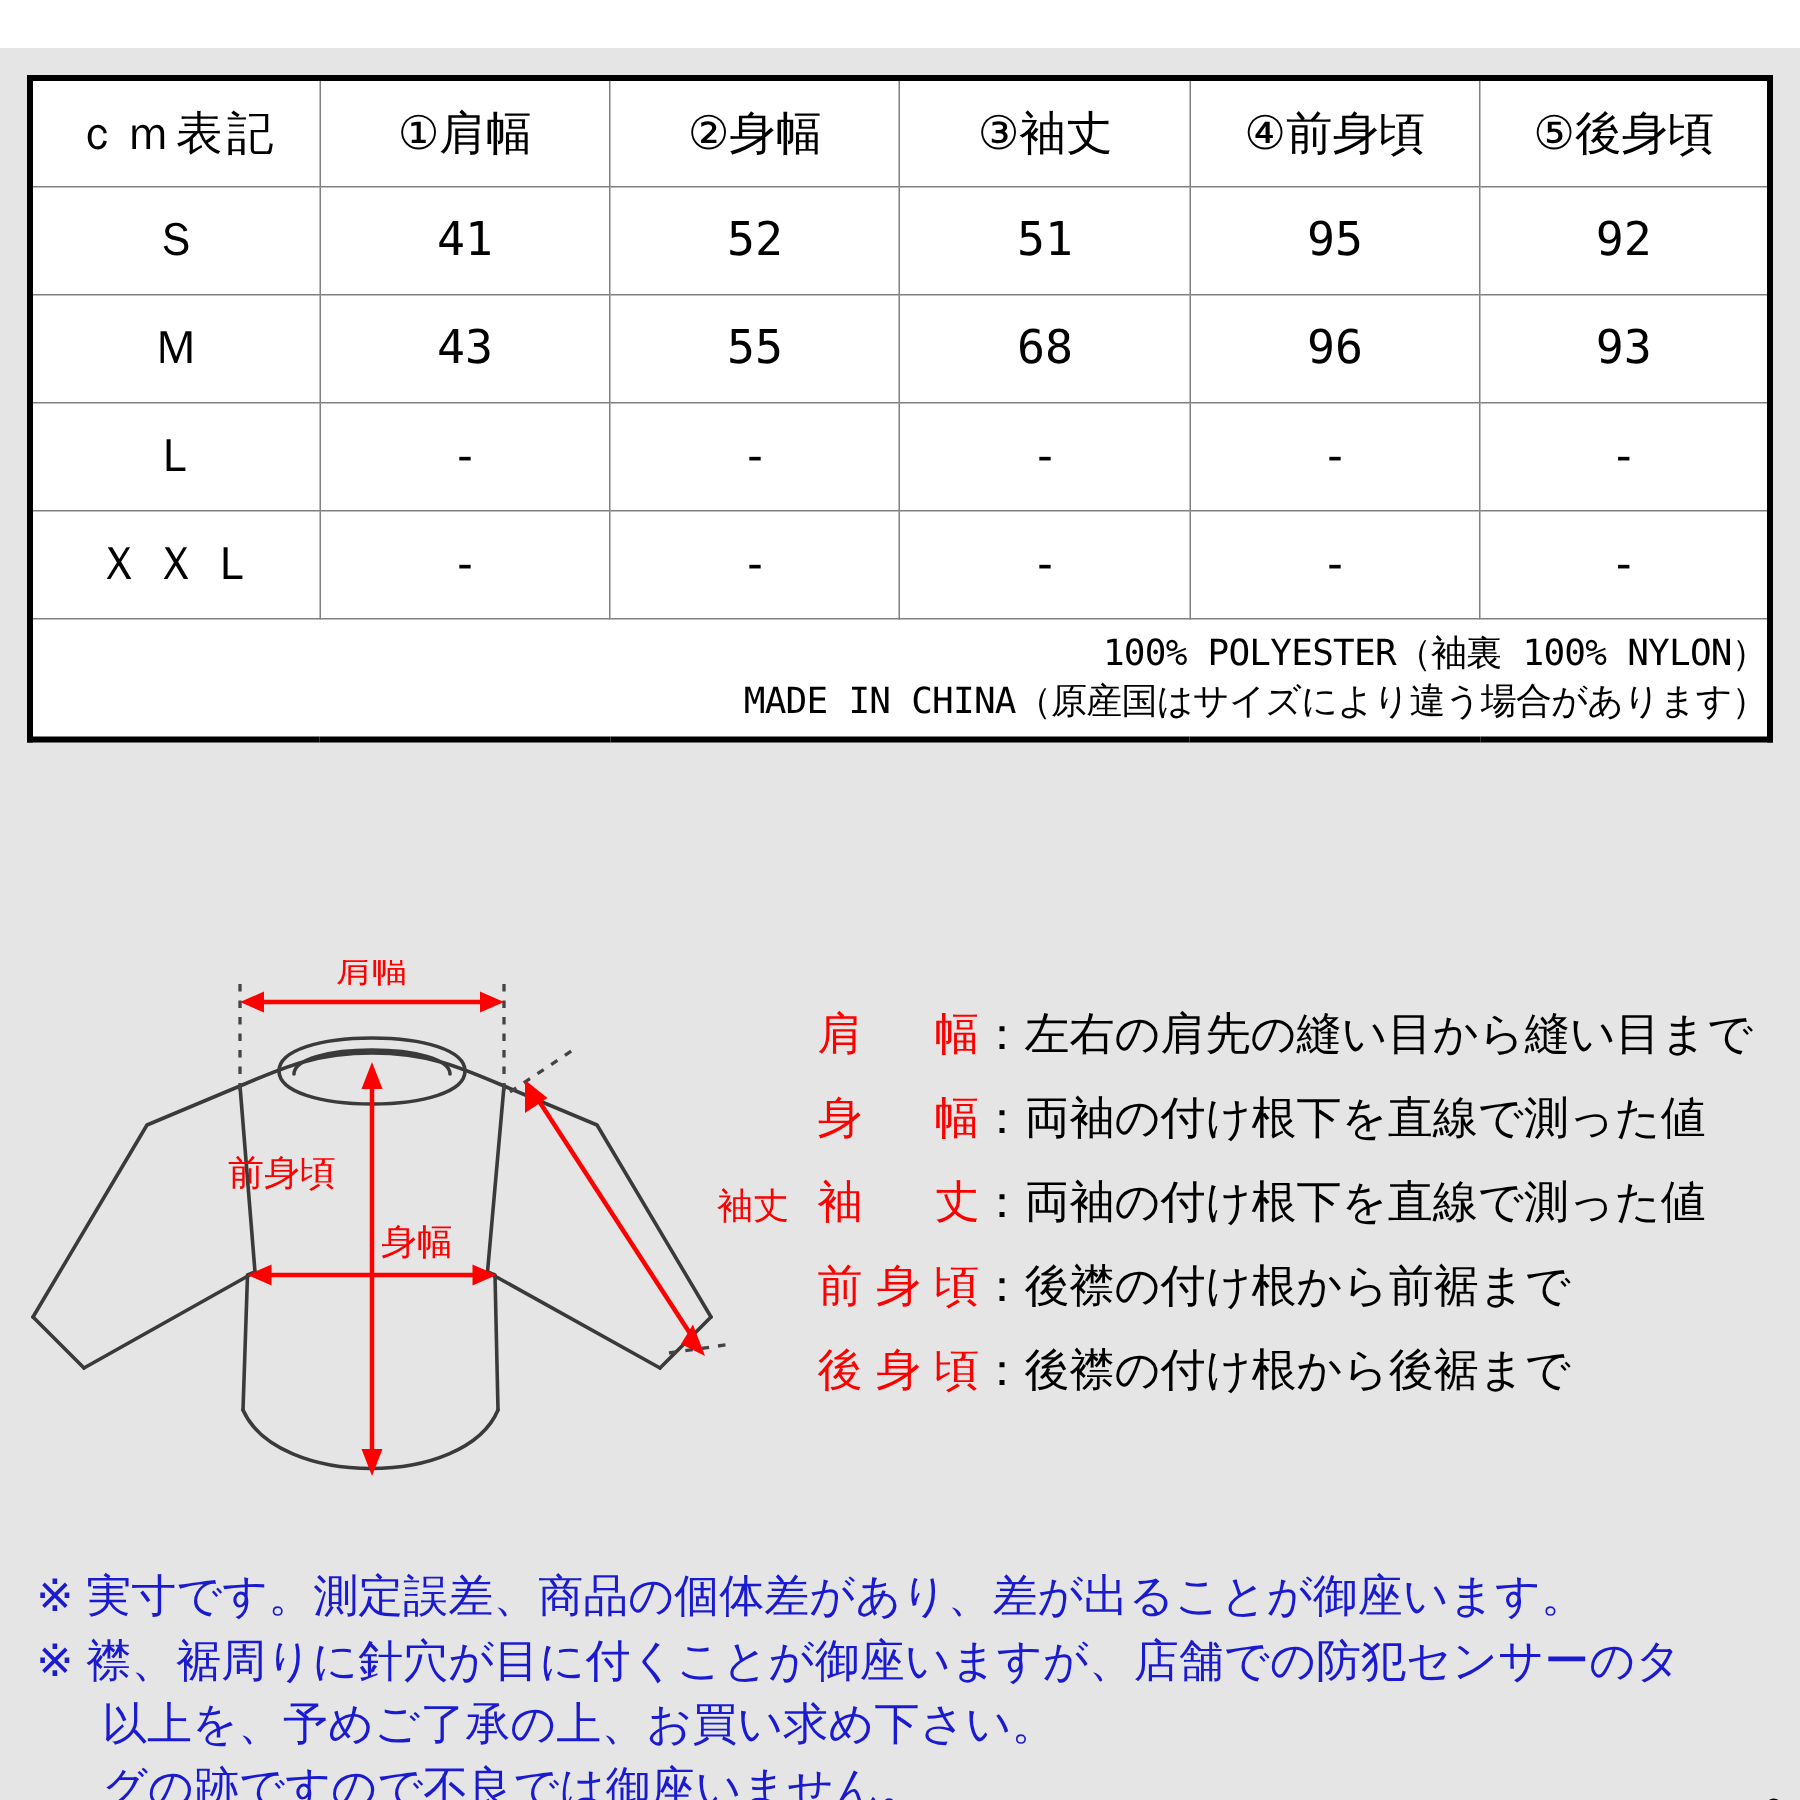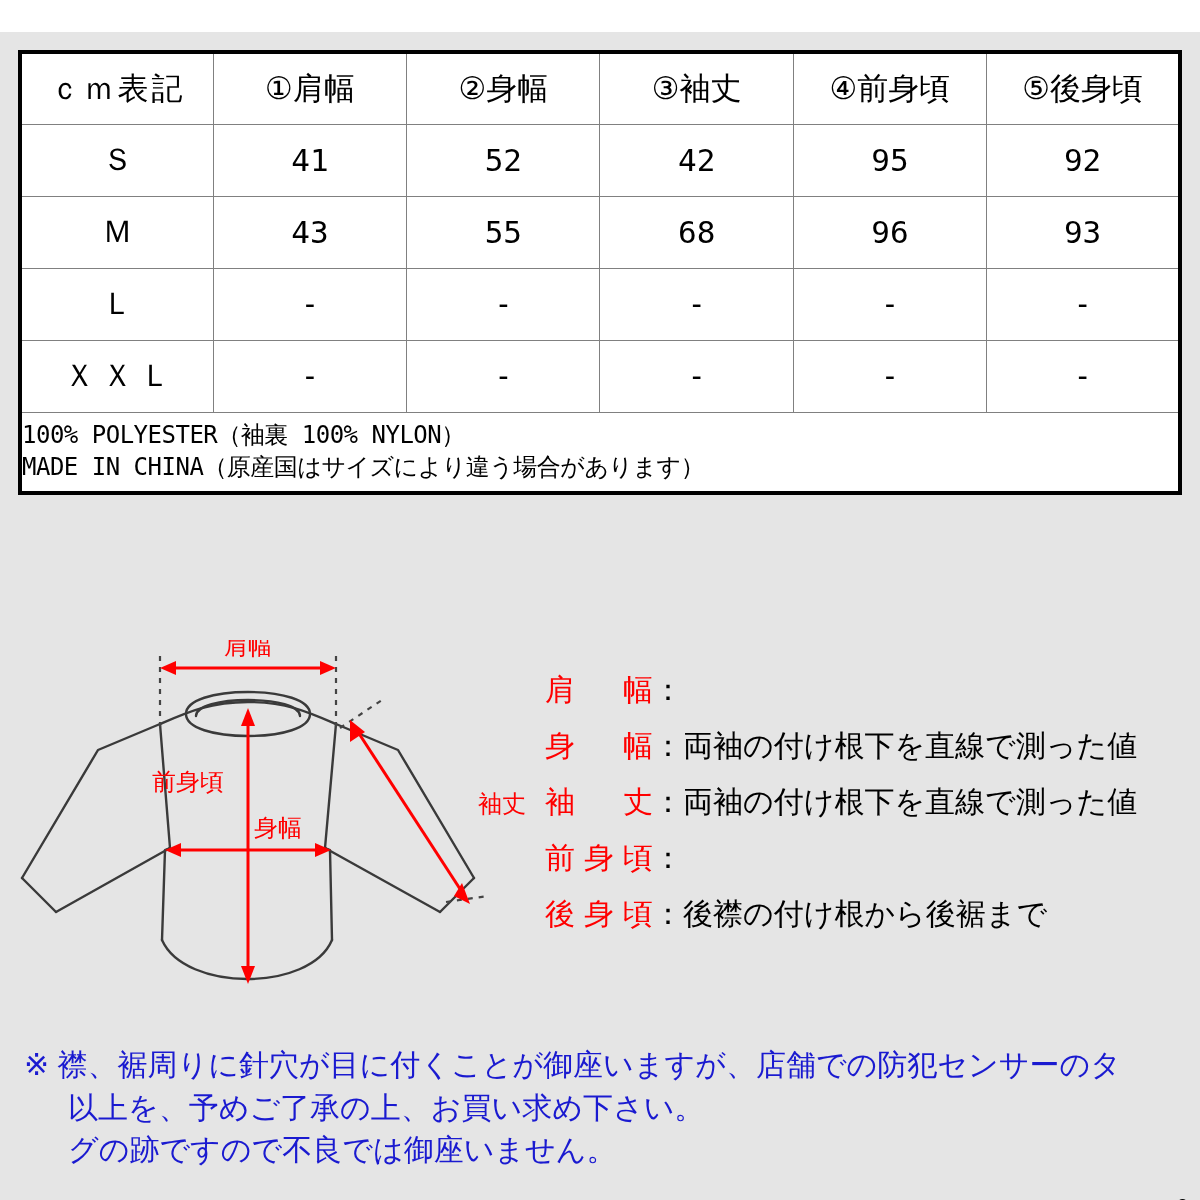--- a/index.html
+++ b/index.html
@@ -74,21 +74,21 @@
     background: #ffffff;
     height: 78px;
     padding: 6px 0 8px 0;
     border: 1px solid #808080;
   }
 
   .footline {
     font-family: "DejaVu Sans Mono", "Liberation Mono", monospace;
     font-size: 24px;
     line-height: 1.35;
-    text-align: left;
+    text-align: right;
     color: #000000;
     letter-spacing: -0.5px;
   }
 
   
   #mid {
     position: absolute;
     left: 0;
     top: 608px;
     width: 1200px;
@@ -171,21 +171,21 @@
           <td class="hdr">③袖丈</td>
           <td class="hdr">④前身頃</td>
           <td class="hdr">⑤後身頃</td>
         </tr>
 
 
         <tr>
           <td class="sizecell">Ｓ</td>
           <td class="num">41</td>
           <td class="num">52</td>
-          <td class="num">42</td>
+          <td class="num">51</td>
           <td class="num">95</td>
           <td class="num">92</td>
         </tr>
 
         <tr>
           <td class="sizecell">Ｍ</td>
           <td class="num">43</td>
           <td class="num">55</td>
           <td class="num">68</td>
           <td class="num">96</td>
@@ -302,44 +302,47 @@
           <path d="M460,264 L444,256 L452,243 z" fill="#ff0000"></path>
         </g>
         <text x="492" y="172" text-anchor="middle" fill="#ff0000" font-size="24" font-family="'Liberation Sans', sans-serif">袖丈</text>
       </svg>
     </div>
 
     <div id="legend">
       <div class="legend-row">
         <span class="legend-term">肩幅</span>
         <span class="legend-sep">：</span>
+        <span class="legend-desc">左右の肩先の縫い目から縫い目まで</span>
       </div>
       <div class="legend-row">
         <span class="legend-term">身幅</span>
         <span class="legend-sep">：</span>
         <span class="legend-desc">両袖の付け根下を直線で測った値</span>
       </div>
       <div class="legend-row">
         <span class="legend-term">袖丈</span>
         <span class="legend-sep">：</span>
         <span class="legend-desc">両袖の付け根下を直線で測った値</span>
       </div>
       <div class="legend-row">
         <span class="legend-term">前身頃</span>
         <span class="legend-sep">：</span>
+        <span class="legend-desc">後襟の付け根から前裾まで</span>
       </div>
       <div class="legend-row">
         <span class="legend-term">後身頃</span>
         <span class="legend-sep">：</span>
         <span class="legend-desc">後襟の付け根から後裾まで</span>
       </div>
     </div>
   </div>
 
   <div id="notes">
+    <div class="note-line">※ 実寸です。測定誤差、商品の個体差があり、差が出ることが御座います。</div>
     <div class="note-line">※ 襟、裾周りに針穴が目に付くことが御座いますが、店舗での防犯センサーのタ</div>
     <div class="note-line note-indent">以上を、予めご了承の上、お買い求め下さい。</div>
     <div class="note-line note-indent">グの跡ですので不良では御座いません。</div>
   </div>
 
   <div id="corner-dot"></div>
 
 </div>
 
 </body></html>

